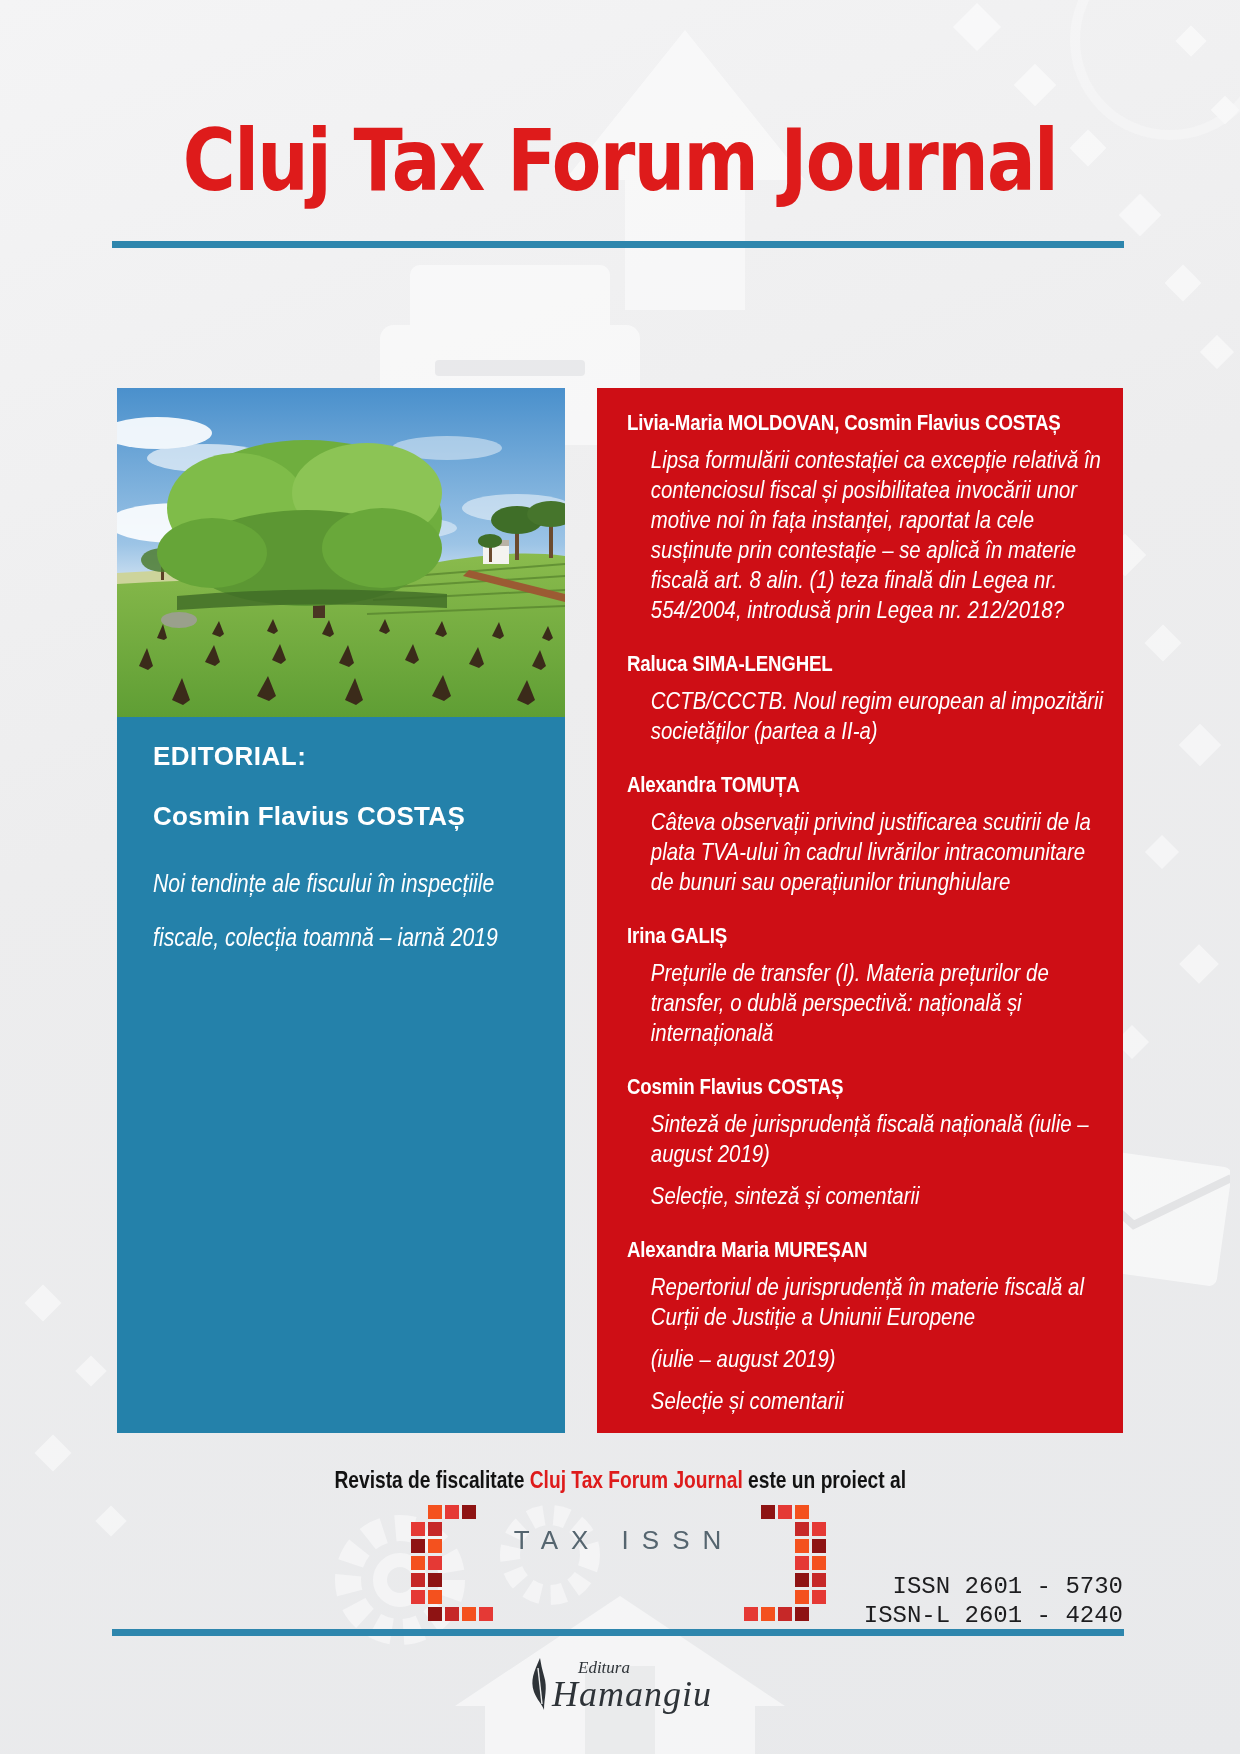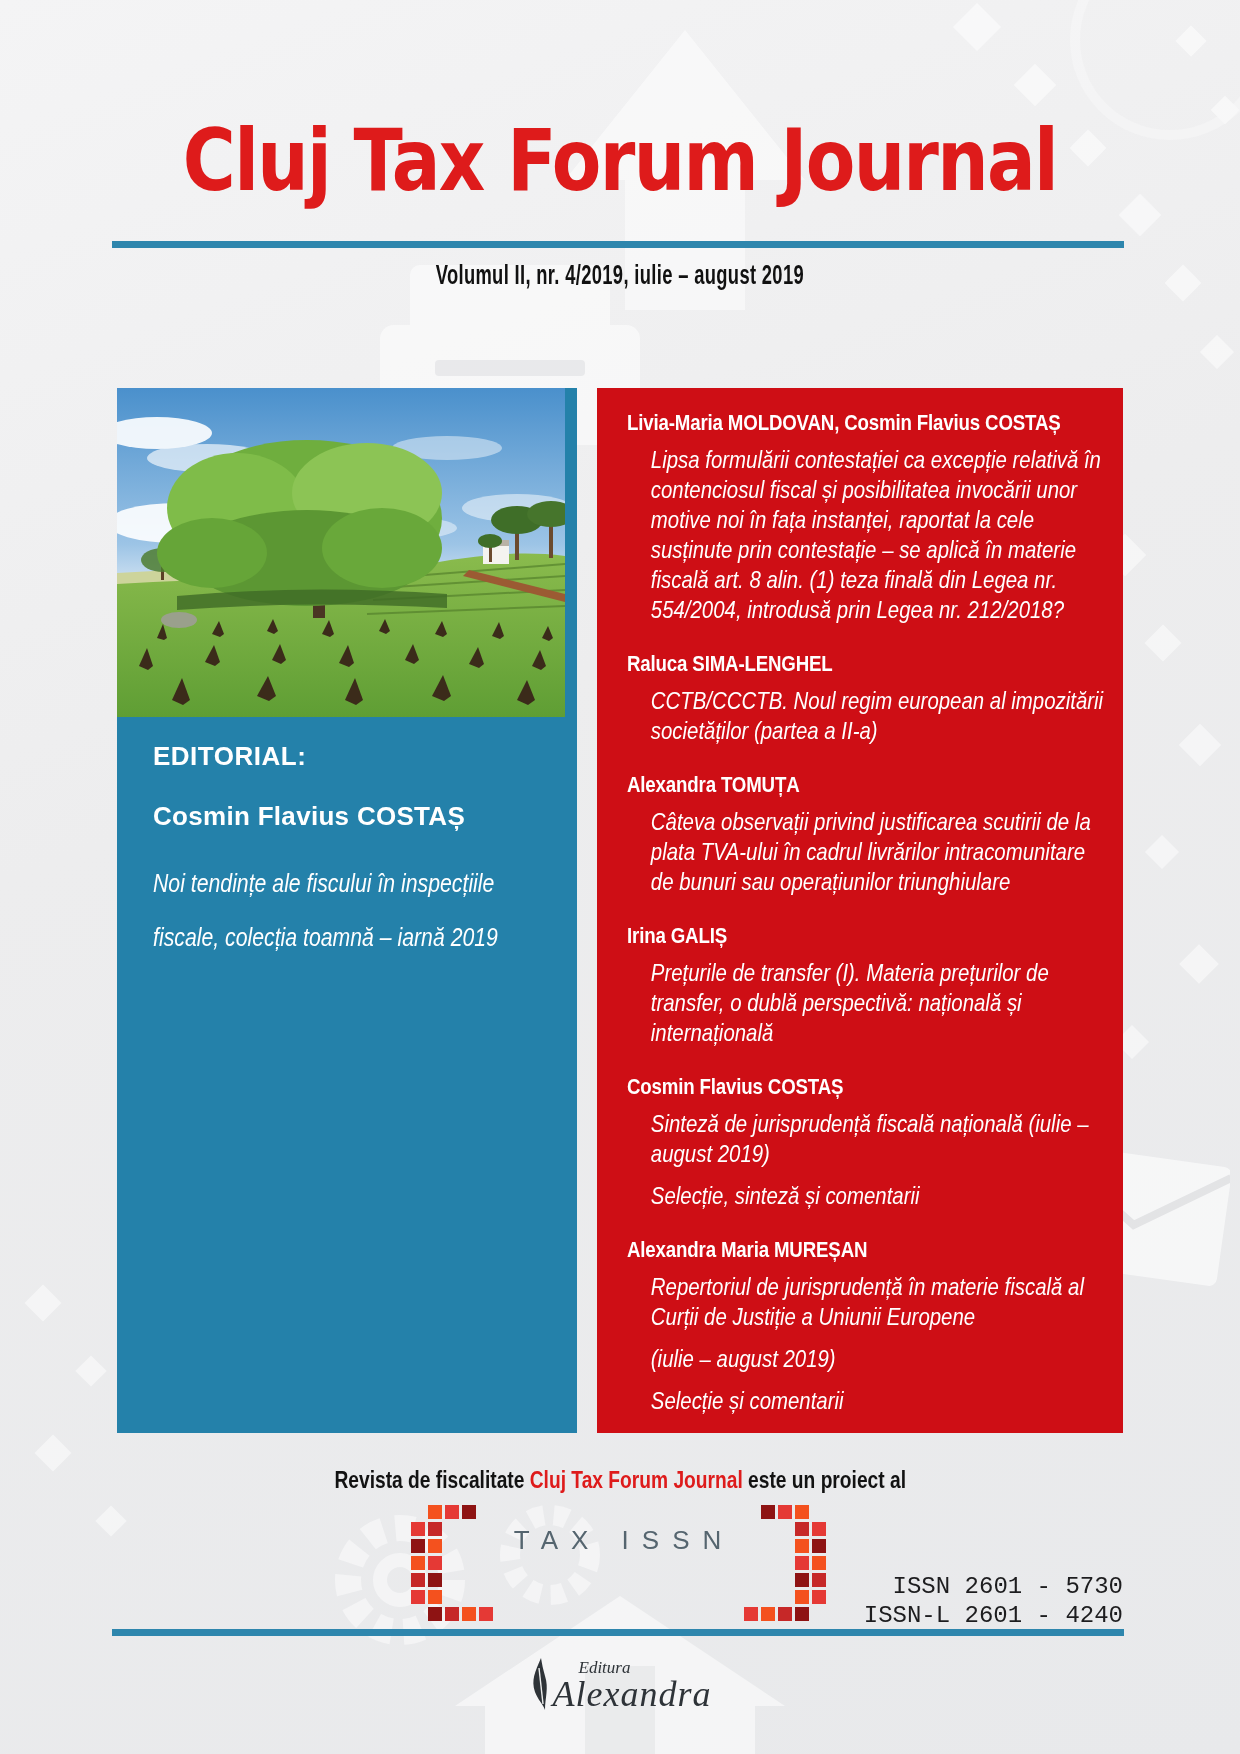--- a/index.html
+++ b/index.html
@@ -24,21 +24,21 @@
   .rule-top{left:112px;top:241px;width:1012px;}
   .rule-bottom{left:112px;top:1629px;width:1012px;}
   .issue-line{
     position:absolute;z-index:2;top:260px;left:0;width:1240px;text-align:center;
     font-weight:bold;font-size:27px;color:#111;letter-spacing:.5px;
   }
   .issue-line span{display:inline-block;transform:scaleX(.68);transform-origin:50% 50%;white-space:nowrap;}
   
   .editorial-panel{
     position:absolute;z-index:1;left:117px;top:388px;width:448px;height:1045px;
-    background:#2481aa;overflow:hidden;padding-left:12px;
+    background:#2481aa;overflow:hidden;
   }
   .cover-photo{position:absolute;left:0;top:0;width:448px;height:329px;}
   .editorial-body{position:absolute;left:0;top:329px;width:448px;padding:23px 36px 0 36px;box-sizing:border-box;color:#fff;}
   .editorial-heading{font-weight:bold;font-size:26px;line-height:32px;letter-spacing:.5px;}
   .editorial-author{font-weight:bold;font-size:26px;line-height:32px;margin-top:28px;letter-spacing:.3px;}
   .editorial-title{margin-top:24px;font-style:italic;font-size:25px;line-height:54px;
     width:442px;transform:scaleX(.85);transform-origin:left top;}
   
   .toc-panel{
     position:absolute;z-index:1;left:597px;top:388px;width:526px;height:1045px;
@@ -160,21 +160,20 @@
     <svg width="190" height="150" viewBox="0 0 190 150">
       <g transform="rotate(8 95 75)">
         <rect x="5" y="15" width="180" height="120" rx="8" fill="#ffffff"></rect>
         <path d="M5 25 L95 85 L185 25" fill="none" stroke="#dfe0e2" stroke-width="8"></path>
       </g>
     </svg>
   </div>
 
   <div class="journal-title brand-red">Cluj Tax Forum Journal</div>
   <div class="rule rule-top"></div>
-  <div class="issue-line"><span>Volumul II, nr. 4/2019, iulie – august 2019</span></div>
 
   <div class="editorial-panel">
     <svg class="cover-photo" viewBox="0 0 448 329" preserveAspectRatio="none">
       <defs>
         <linearGradient id="sky" x1="0" y1="0" x2="0" y2="1">
           <stop offset="0" stop-color="#4a90cc"></stop>
           <stop offset=".8" stop-color="#9cc4e6"></stop>
           <stop offset="1" stop-color="#cfe1f1"></stop>
         </linearGradient>
         <linearGradient id="field" x1="0" y1="0" x2="0" y2="1">
@@ -363,18 +362,18 @@
   <div class="rule rule-bottom"></div>
 
   <div class="hamangiu">
     <div class="hamangiu-inner">
       <svg class="hamangiu-leaf" width="22" height="52" viewBox="0 0 22 52">
         <path d="M12 0 C 6 14 2 22 6 34 C 9 42 14 46 16 52 C 16 40 20 30 16 18 C 14 11 13 6 12 0 Z" fill="#2e3338"></path>
         <path d="M10 10 L14 46" stroke="#eceded" stroke-width="1.4" fill="none"></path>
       </svg>
       <div class="hamangiu-text">
         <div class="hamangiu-top">Editura</div>
-        <div class="hamangiu-name">Alexandra</div>
+        <div class="hamangiu-name">Hamangiu</div>
       </div>
     </div>
   </div>
 
 </div>
 
 </body></html>

